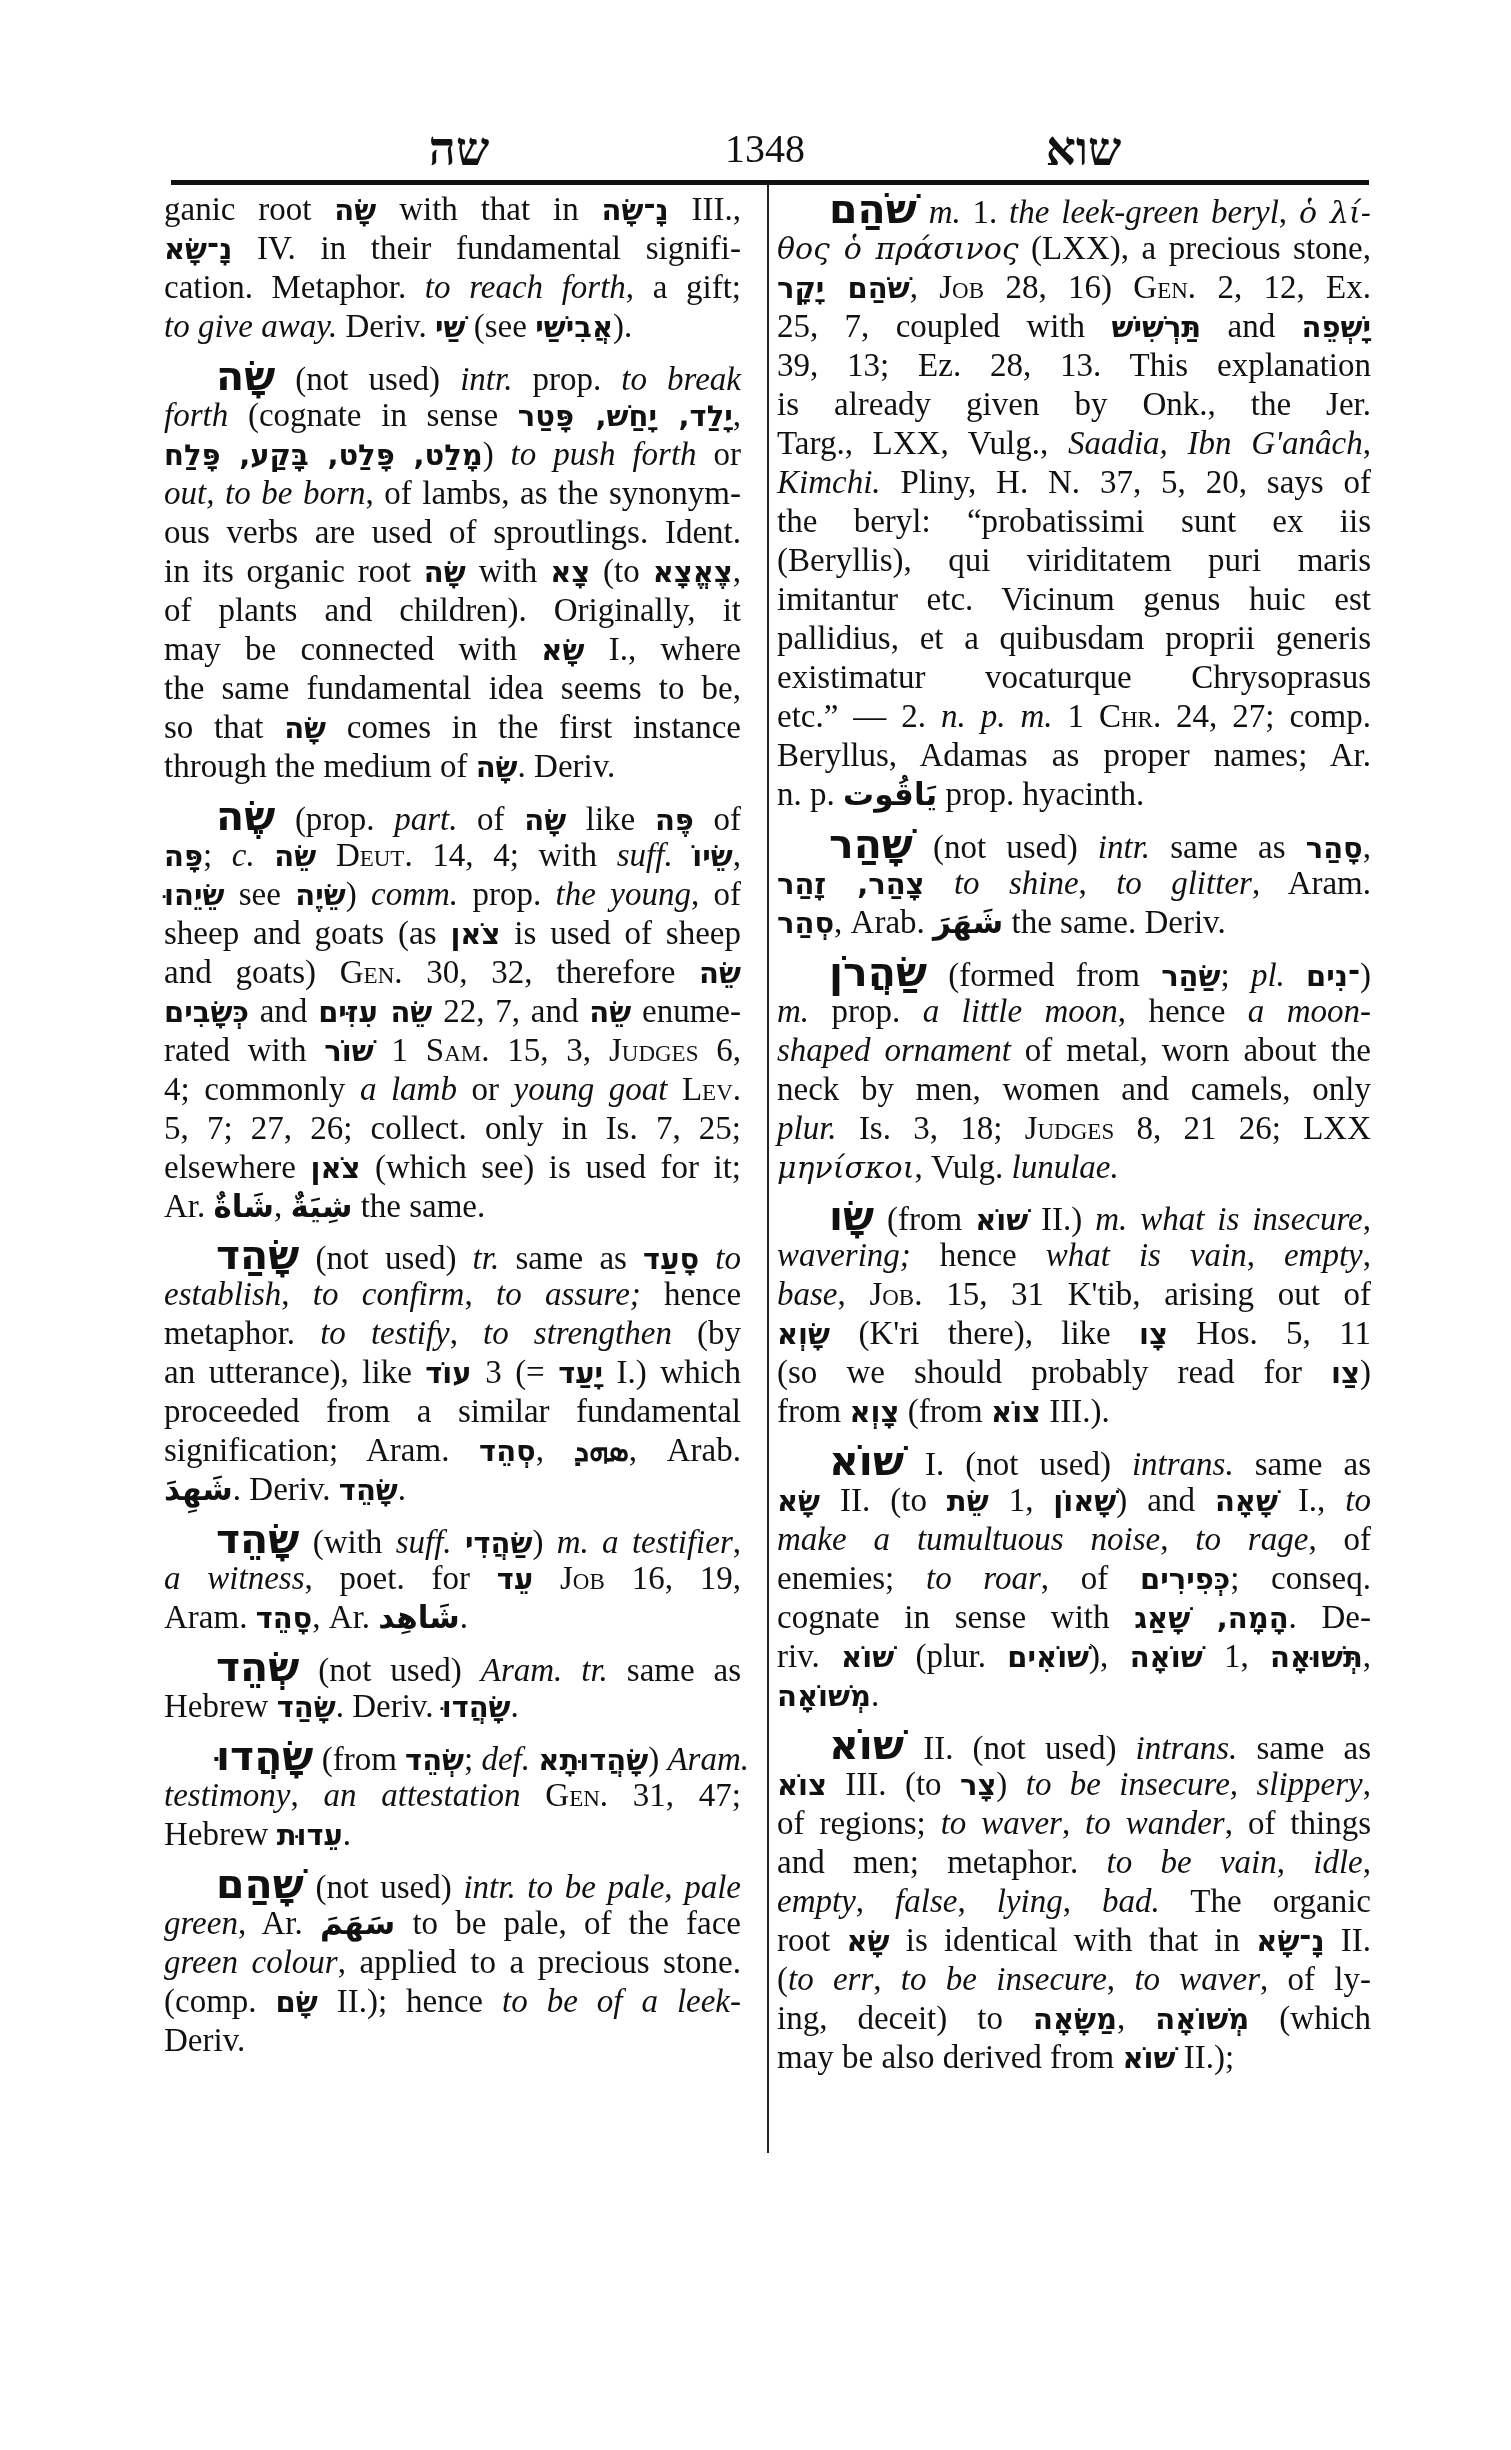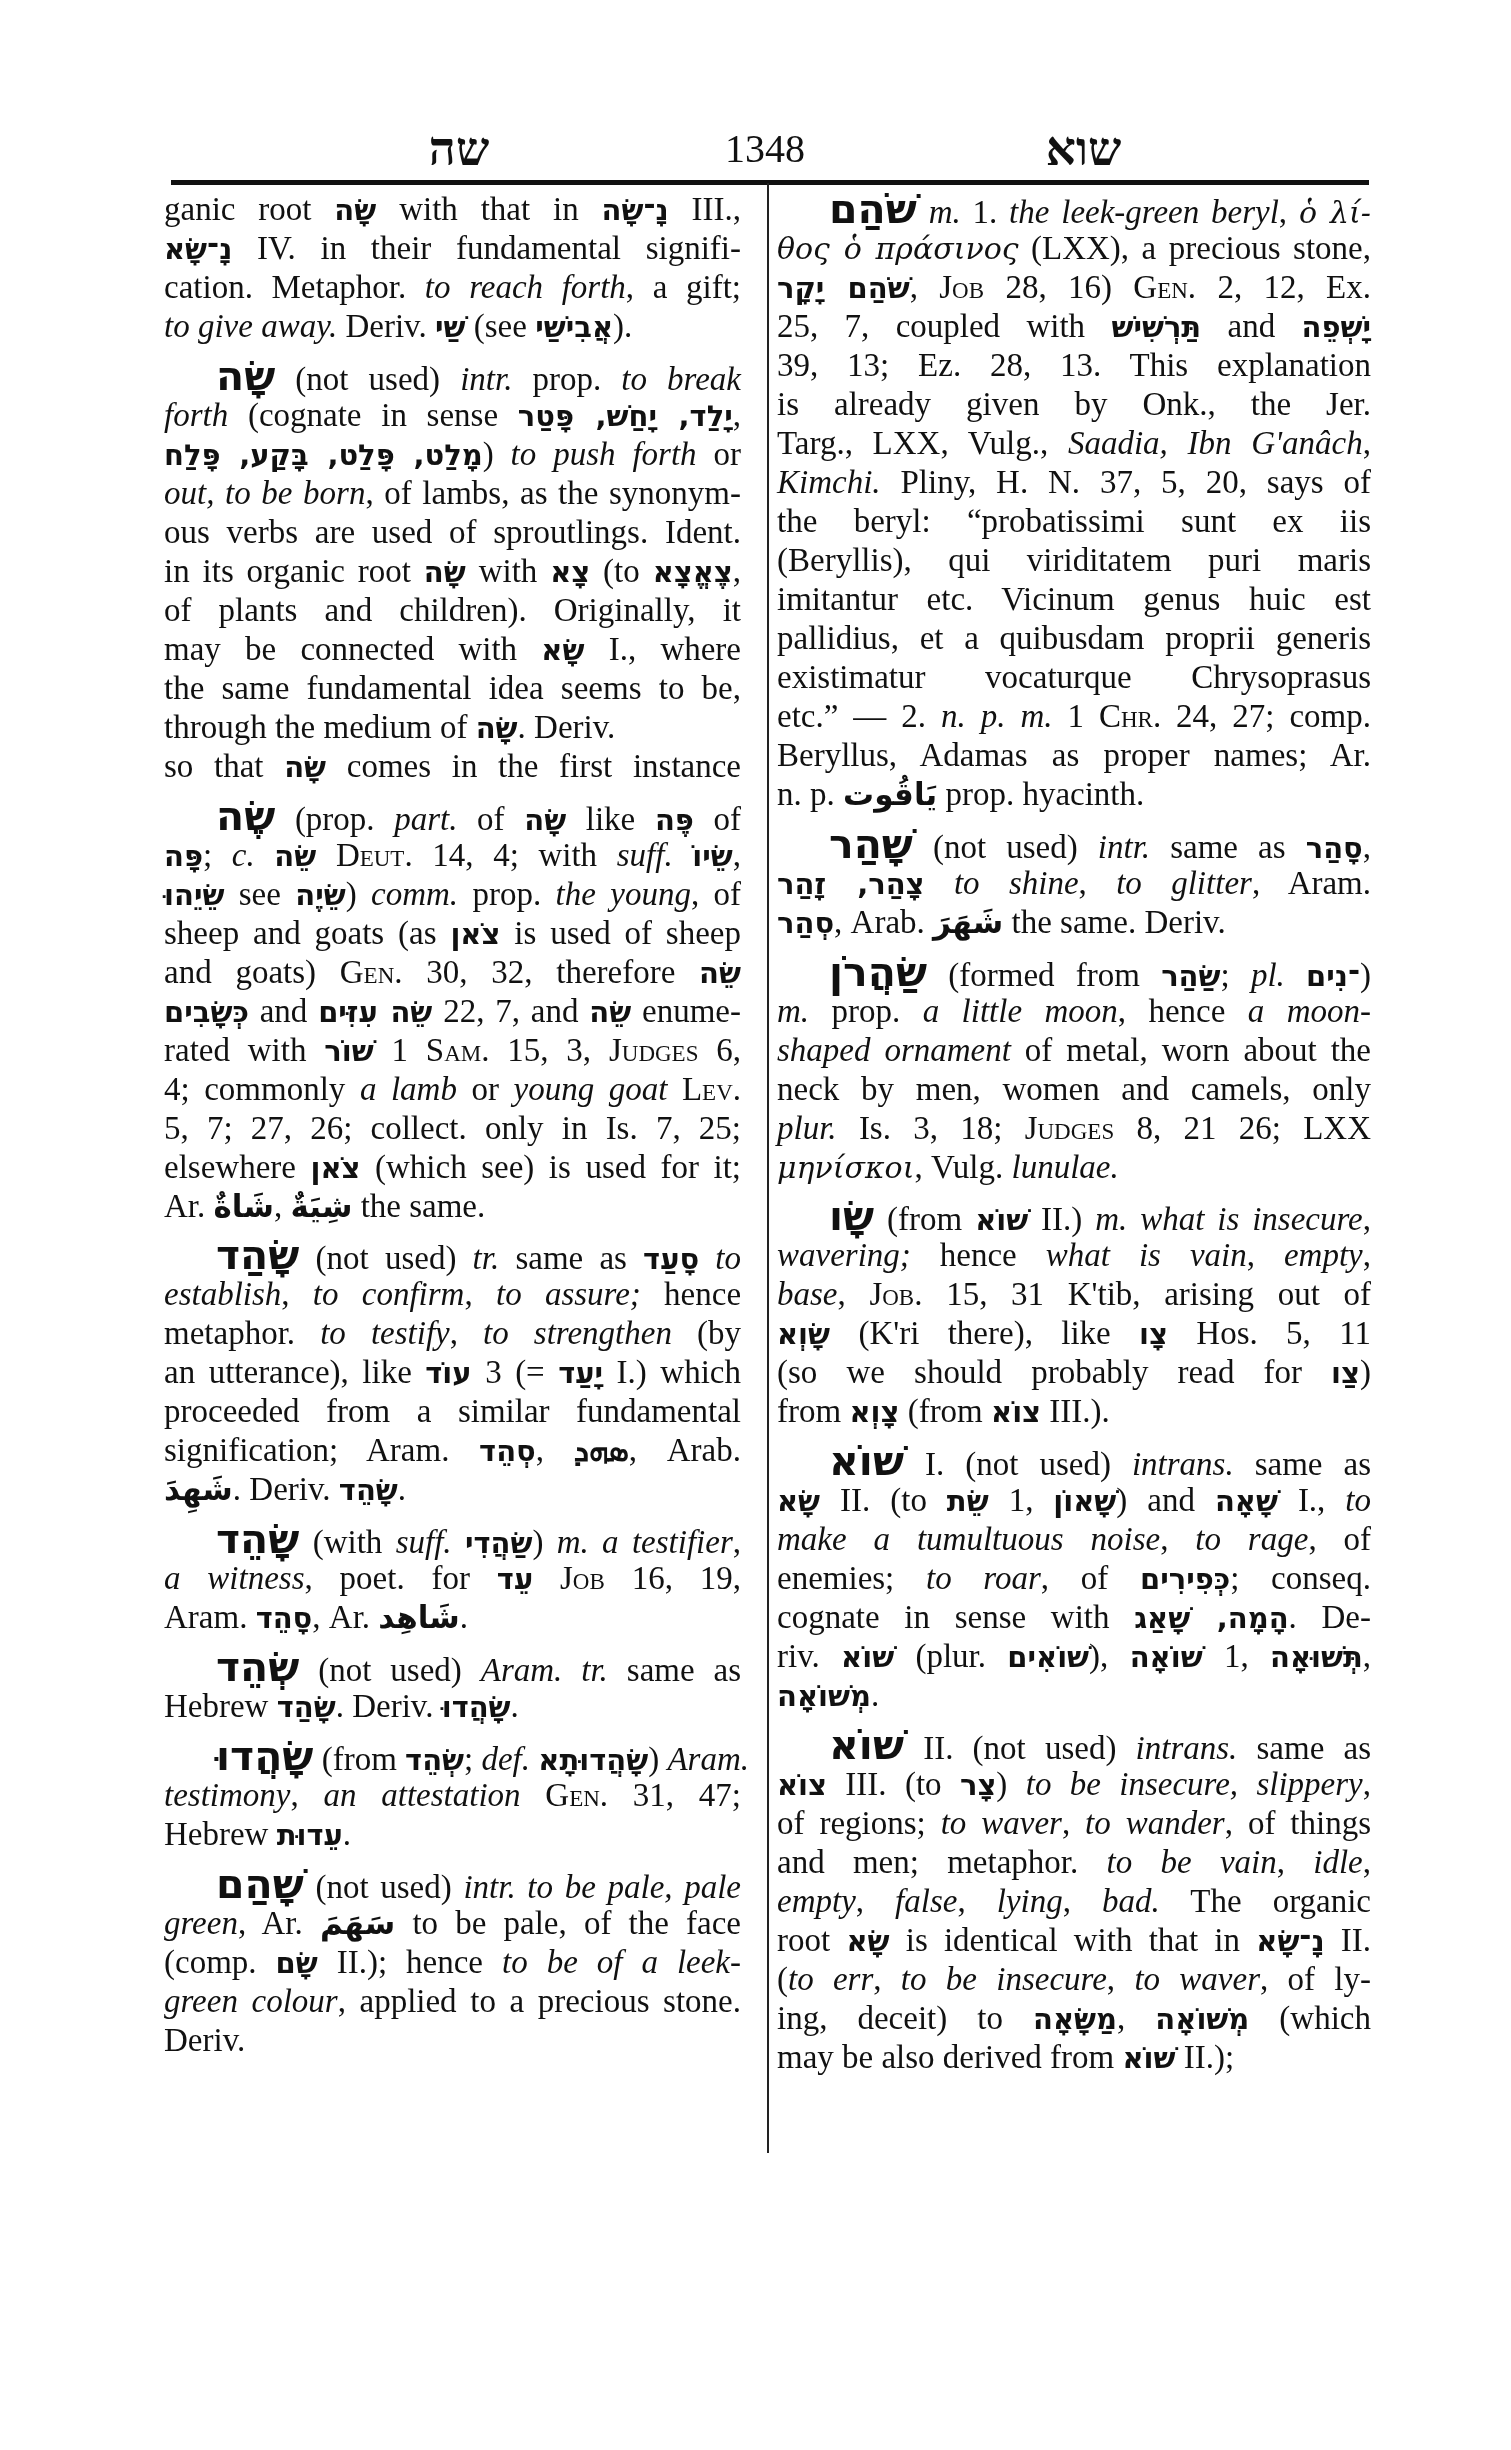--- a/index.html
+++ b/index.html
@@ -44,22 +44,22 @@
     <div class="entry">
       <span class="line indent"><span class="hw">שָׂה</span><span> (not used) </span><span class="i">intr.</span><span> prop. </span><span class="i">to break</span></span>
       <span class="line"><span class="i">forth</span><span> (cognate in sense </span><span class="h">יָלַד, יָחַשׁ, פָּטַר</span><span>,</span></span>
       <span class="line"><span class="h">מָלַט, פָּלַט, בָּקַע, פָּלַח</span><span>) </span><span class="i">to push forth</span><span> or</span></span>
       <span class="line"><span class="i">out, to be born</span><span>, of lambs, as the synonym-</span></span>
       <span class="line"><span>ous verbs are used of sproutlings.  Ident.</span></span>
       <span class="line"><span>in its organic root </span><span class="h">שָׂה</span><span> with </span><span class="h">צָא</span><span> (to </span><span class="h">צֶאֱצָא</span><span>,</span></span>
       <span class="line"><span>of plants and children).  Originally, it</span></span>
       <span class="line"><span>may be connected with </span><span class="h">שָׂא</span><span> I., where</span></span>
       <span class="line"><span>the same fundamental idea seems to be,</span></span>
+      <span class="line"><span>so that </span><span class="h">שָׂה</span><span> comes in the first instance</span></span>
       <span class="line last"><span>through the medium of </span><span class="h">שָׂה</span><span>.  Deriv.</span></span>
-      <span class="line"><span>so that </span><span class="h">שָׂה</span><span> comes in the first instance</span></span>
     </div>
     <div class="entry">
       <span class="line indent"><span class="hw">שֶׂה</span><span> (prop. </span><span class="i">part.</span><span> of </span><span class="h">שָׂה</span><span> like </span><span class="h">פֶּה</span><span> of</span></span>
       <span class="line"><span class="h">פָּה</span><span>; </span><span class="i">c.</span><span> </span><span class="h">שֵׂה</span><span> </span><span class="sc">Deut.</span><span> 14, 4; with </span><span class="i">suff.</span><span> </span><span class="h">שֵׂיוֹ</span><span>,</span></span>
       <span class="line"><span class="h">שֵׂיֵהוּ</span><span> see </span><span class="h">שֵׂיֶה</span><span>) </span><span class="i">comm.</span><span> prop. </span><span class="i">the young</span><span>, of</span></span>
       <span class="line"><span>sheep and goats (as </span><span class="h">צֹאן</span><span> is used of sheep</span></span>
       <span class="line"><span>and goats) </span><span class="sc">Gen.</span><span> 30, 32,  therefore </span><span class="h">שֵׂה</span></span>
       <span class="line"><span class="h">כְּשָׂבִים</span><span> and </span><span class="h">שֵׂה עִזִּים</span><span> 22, 7, and </span><span class="h">שֵׂה</span><span> enume-</span></span>
       <span class="line"><span>rated with </span><span class="h">שׁוֹר</span><span> 1 </span><span class="sc">Sam.</span><span> 15, 3, </span><span class="sc">Judges</span><span> 6,</span></span>
       <span class="line"><span>4; commonly </span><span class="i">a lamb</span><span> or </span><span class="i">young goat</span><span> </span><span class="sc">Lev.</span></span>
@@ -86,22 +86,22 @@
       <span class="line last"><span>Hebrew </span><span class="h">שָׂהַד</span><span>.  Deriv. </span><span class="h">שָׂהֲדוּ</span><span>.</span></span>
     </div>
     <div class="entry">
       <span class="line indent"><span class="hw">שָׂהֲדוּ</span><span> (from </span><span class="h">שְׂהֵד</span><span>; </span><span class="i">def.</span><span> </span><span class="h">שָׂהֲדוּתָא</span><span>) </span><span class="i">Aram.</span></span>
       <span class="line"><span class="i">testimony</span><span>, </span><span class="i">an attestation</span><span> </span><span class="sc">Gen.</span><span> 31, 47;</span></span>
       <span class="line last"><span>Hebrew </span><span class="h">עֵדוּת</span><span>.</span></span>
     </div>
     <div class="entry">
       <span class="line indent"><span class="hw">שָׁהַם</span><span> (not used) </span><span class="i">intr. to be pale, pale</span></span>
       <span class="line"><span class="i">green</span><span>, Ar. </span><span class="a">سَهَمَ</span><span> to be pale, of the face</span></span>
+      <span class="line"><span class="i">green colour</span><span>, applied to a precious stone.</span></span>
       <span class="line"><span>(comp. </span><span class="h">שָׂם</span><span> II.); hence </span><span class="i">to be of a leek-</span></span>
-      <span class="line"><span class="i">green colour</span><span>, applied to a precious stone.</span></span>
       <span class="line last"><span>Deriv.</span></span>
     </div>
   </div>
 <div class="col col-right">
     <div class="entry">
       <span class="line indent"><span class="hw">שֹׁהַם</span><span> </span><span class="i">m.</span><span> 1. </span><span class="i">the leek-green beryl</span><span>, </span><span class="g">ὁ λί-</span></span>
       <span class="line"><span class="g">θος ὁ πράσινος</span><span> (LXX), a precious stone,</span></span>
       <span class="line"><span class="h">שֹׁהַם יָקָר</span><span>, </span><span class="sc">Job</span><span> 28, 16) </span><span class="sc">Gen.</span><span> 2, 12, Ex.</span></span>
       <span class="line"><span>25, 7, coupled with </span><span class="h">תַּרְשִׁישׁ</span><span> and </span><span class="h">יָשְׁפֵה</span></span>
       <span class="line"><span>39, 13; Ez. 28, 13.  This explanation</span></span>

